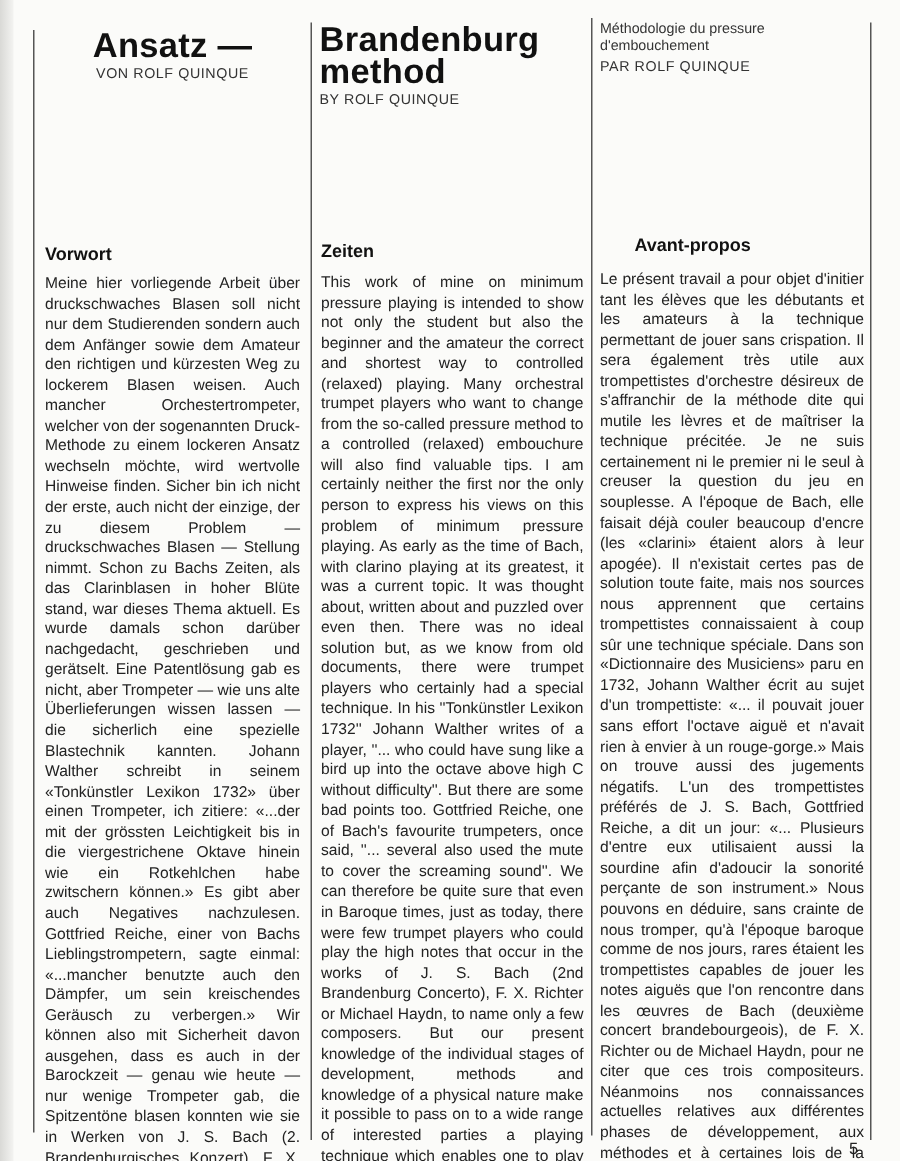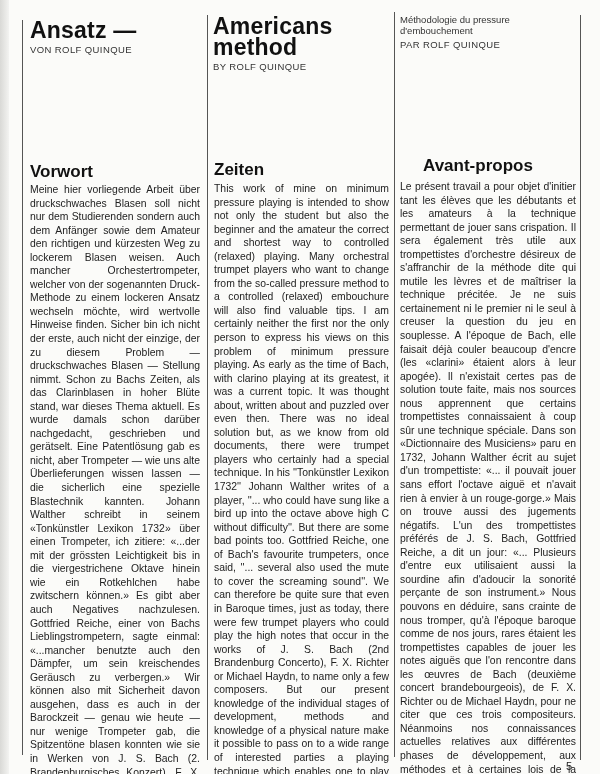--- a/index.html
+++ b/index.html
@@ -5,50 +5,50 @@
   html, body { margin:0; padding:0; }
   body { width:600px; height:774px; position:relative; overflow:hidden;
     background:#fbfbf9; font-family:"Liberation Sans", sans-serif; color:#1a1a1a; }
   .gutter { position:absolute; left:0; top:0; width:9px; height:774px;
     background:linear-gradient(to right,#d9d9d6,#f3f3f1); }
   .rule { position:absolute; width:1px; background:#555; }
   .col { position:absolute; top:0; }
   .title { font-weight:bold; font-size:23px; line-height:21px; letter-spacing:0.2px; margin:0; color:#111; }
   .subtitle { font-size:9.5px; line-height:11px; color:#333; margin-top:2px; }
   .byline { font-size:9.5px; letter-spacing:0.4px; color:#333; margin-top:3px; }
-  .head { position:absolute; font-weight:bold; font-size:17px; color:#111; }
+  .head { position:absolute; font-weight:bold; font-size:12px; color:#111; }
   .body-text { position:absolute; font-size:10.4px; line-height:13.55px; text-align:justify;
     color:#222; hyphens:manual; }
   .body-text p { margin:0; }
   .pagenum { position:absolute; left:566px; top:760px; font-size:11px; color:#222; }
 </style>
 </head>
 <body>
 
 <div class="gutter"></div>
 
 <div class="rule" style="left:22px; top:20px; height:735px;"></div>
 <div class="rule" style="left:207px; top:15px; height:745px;"></div>
 <div class="rule" style="left:394px; top:12px; height:745px;"></div>
 <div class="rule" style="left:580px; top:15px; height:745px;"></div>
 
-<div class="col" style="left:30px; top:20px; width:170px;">
+<div class="col" style="left:30px; top:20px; width:170px;text-align:center;">
   <h1 class="title">
     <span>Ansatz —</span><br>
   </h1>
   <div class="byline">VON ROLF QUINQUE</div>
 </div>
 <div class="head" style="left:30px; top:162px;">Vorwort</div>
 <div class="body-text" style="left:30px; top:183px; width:170px;">
   <p>Meine hier vorliegende Arbeit über druckschwaches Blasen soll nicht nur dem Studierenden sondern auch dem Anfänger sowie dem Amateur den richtigen und kürzesten Weg zu lockerem Blasen weisen. Auch mancher Orchestertrompeter, welcher von der sogenannten Druck-Methode zu einem lockeren Ansatz wechseln möchte, wird wertvolle Hinweise finden. Sicher bin ich nicht der erste, auch nicht der einzige, der zu diesem Problem — druckschwaches Blasen — Stellung nimmt. Schon zu Bachs Zeiten, als das Clarinblasen in hoher Blüte stand, war dieses Thema aktuell. Es wurde damals schon darüber nachgedacht, geschrieben und gerätselt. Eine Patentlösung gab es nicht, aber Trompeter — wie uns alte Überlieferungen wissen lassen — die sicherlich eine spezielle Blastechnik kannten. Johann Walther schreibt in seinem «Tonkünstler Lexikon 1732» über einen Trompeter, ich zitiere: «...der mit der grössten Leichtigkeit bis in die viergestrichene Oktave hinein wie ein Rotkehlchen habe zwitschern können.» Es gibt aber auch Negatives nachzulesen. Gottfried Reiche, einer von Bachs Lieblingstrompetern, sagte einmal: «...mancher benutzte auch den Dämpfer, um sein kreischendes Geräusch zu verbergen.» Wir können also mit Sicherheit davon ausgehen, dass es auch in der Barockzeit — genau wie heute — nur wenige Trompeter gab, die Spitzentöne blasen konnten wie sie in Werken von J. S. Bach (2. Brandenburgisches Konzert), F. X. Richter oder Michael Haydn, um nur einige Komponisten zu nennen, vorkommen. Jedoch unser heutiges Wissen über die einzelnen Entwicklungsphasen, Methoden und Erkenntnisse physikalischer Art lässt den Schluss zu, einem grossen Interessentenkreis eine Blastechnik zu vermitteln, die es ermöglicht in der dreigestrichenen Oktave ja bis zum double-high C (viergestrichenes C) — wie die Amerikaner sagen — blasen zu können. Natürlich ist hierfür eine spezielle Blastechnik erforderlich. Die moderne Literatur, der Jazz, nicht zuletzt das Blasen auf</p>
 </div>
 
 <div class="col" style="left:213px; top:16px; width:176px;">
   <h1 class="title">
-    <span>Americans</span><br>
+    <span>Brandenburg</span><br>
     <span>method</span>
   </h1>
   <div class="byline">BY ROLF QUINQUE</div>
 </div>
 <div class="head" style="left:214px; top:160px;">Zeiten</div>
 <div class="body-text" style="left:214px; top:182px; width:175px;">
   <p>This work of mine on minimum pressure playing is intended to show not only the student but also the beginner and the amateur the correct and shortest way to controlled (relaxed) playing. Many orchestral trumpet players who want to change from the so-called pressure method to a controlled (relaxed) embouchure will also find valuable tips. I am certainly neither the first nor the only person to express his views on this problem of minimum pressure playing. As early as the time of Bach, with clarino playing at its greatest, it was a current topic. It was thought about, written about and puzzled over even then. There was no ideal solution but, as we know from old documents, there were trumpet players who certainly had a special technique. In his ''Tonkünstler Lexikon 1732'' Johann Walther writes of a player, ''... who could have sung like a bird up into the octave above high C without difficulty''. But there are some bad points too. Gottfried Reiche, one of Bach's favourite trumpeters, once said, ''... several also used the mute to cover the screaming sound''. We can therefore be quite sure that even in Baroque times, just as today, there were few trumpet players who could play the high notes that occur in the works of J. S. Bach (2nd Brandenburg Concerto), F. X. Richter or Michael Haydn, to name only a few composers. But our present knowledge of the individual stages of development, methods and knowledge of a physical nature make it possible to pass on to a wide range of interested parties a playing technique which enables one to play in the octave above high C, even up to double high C (as the Americans say).</p>
 
 </div>
 

